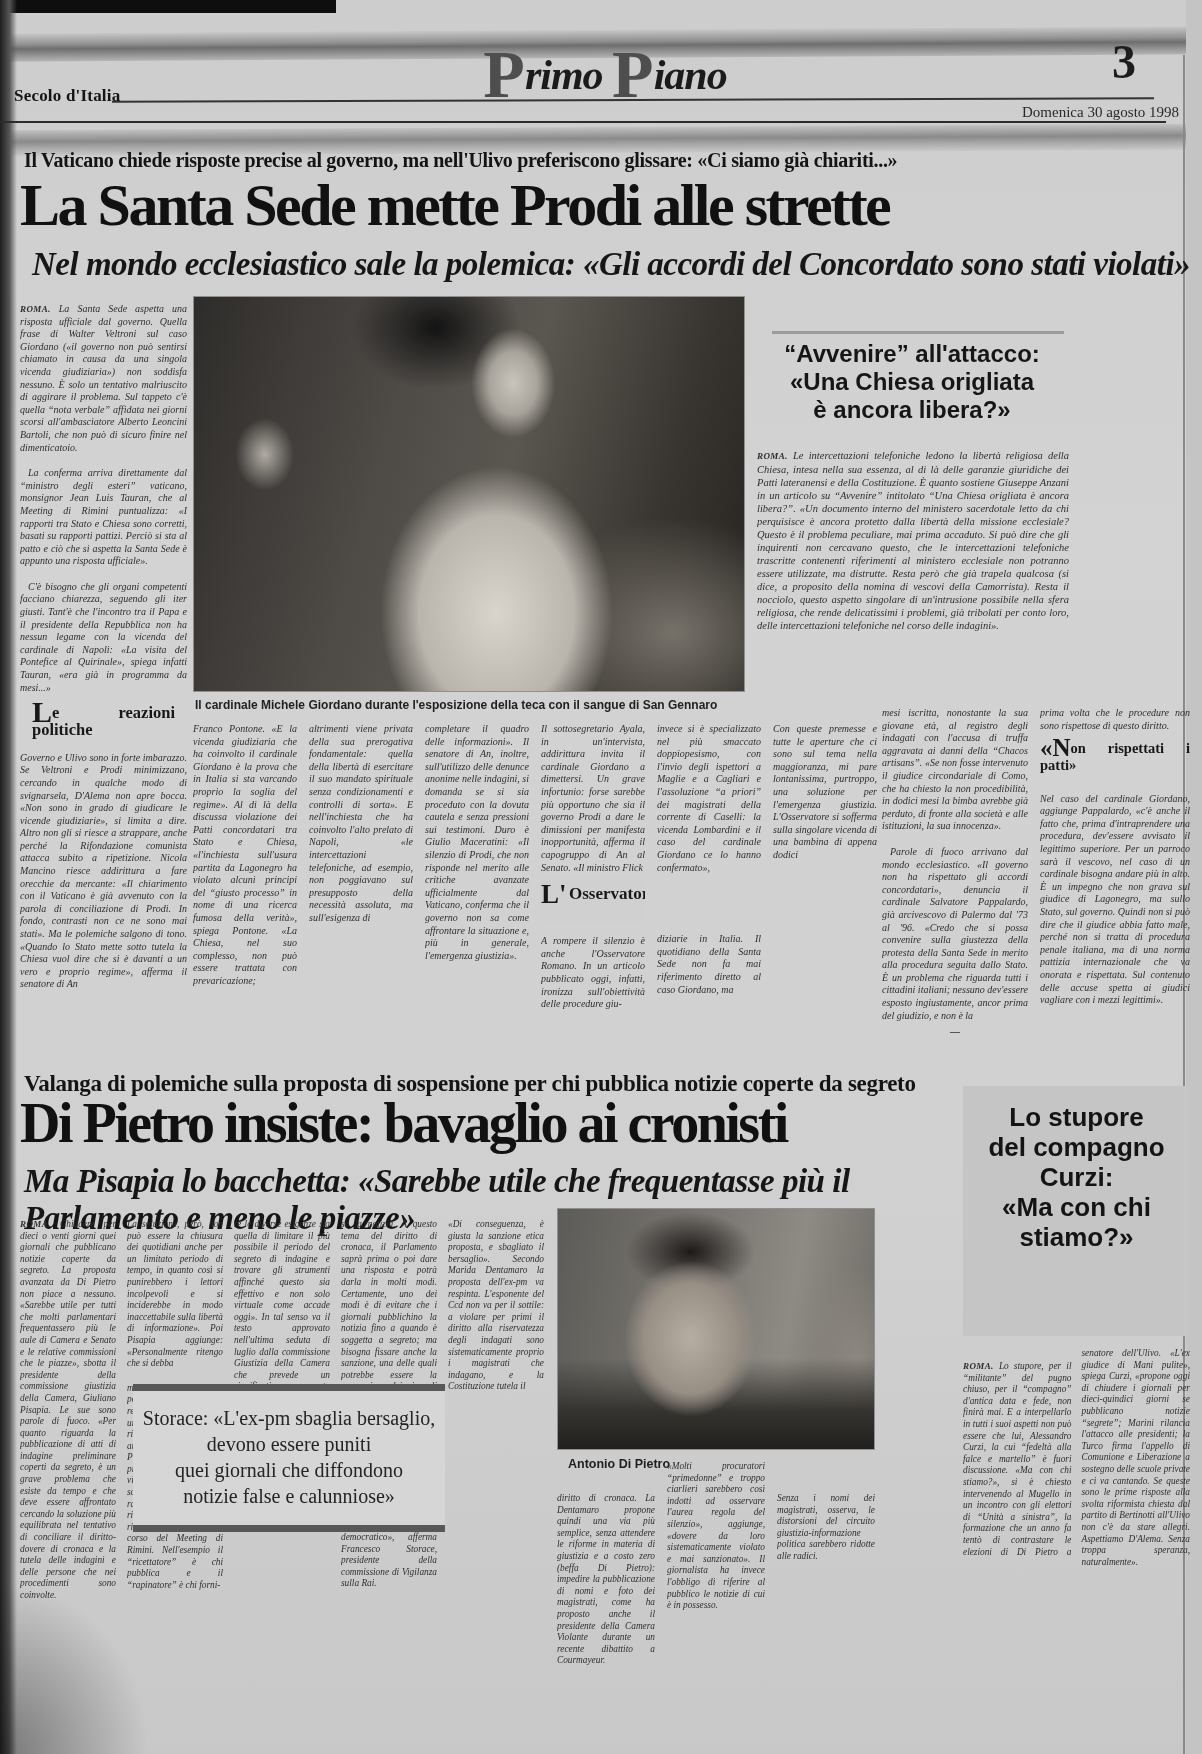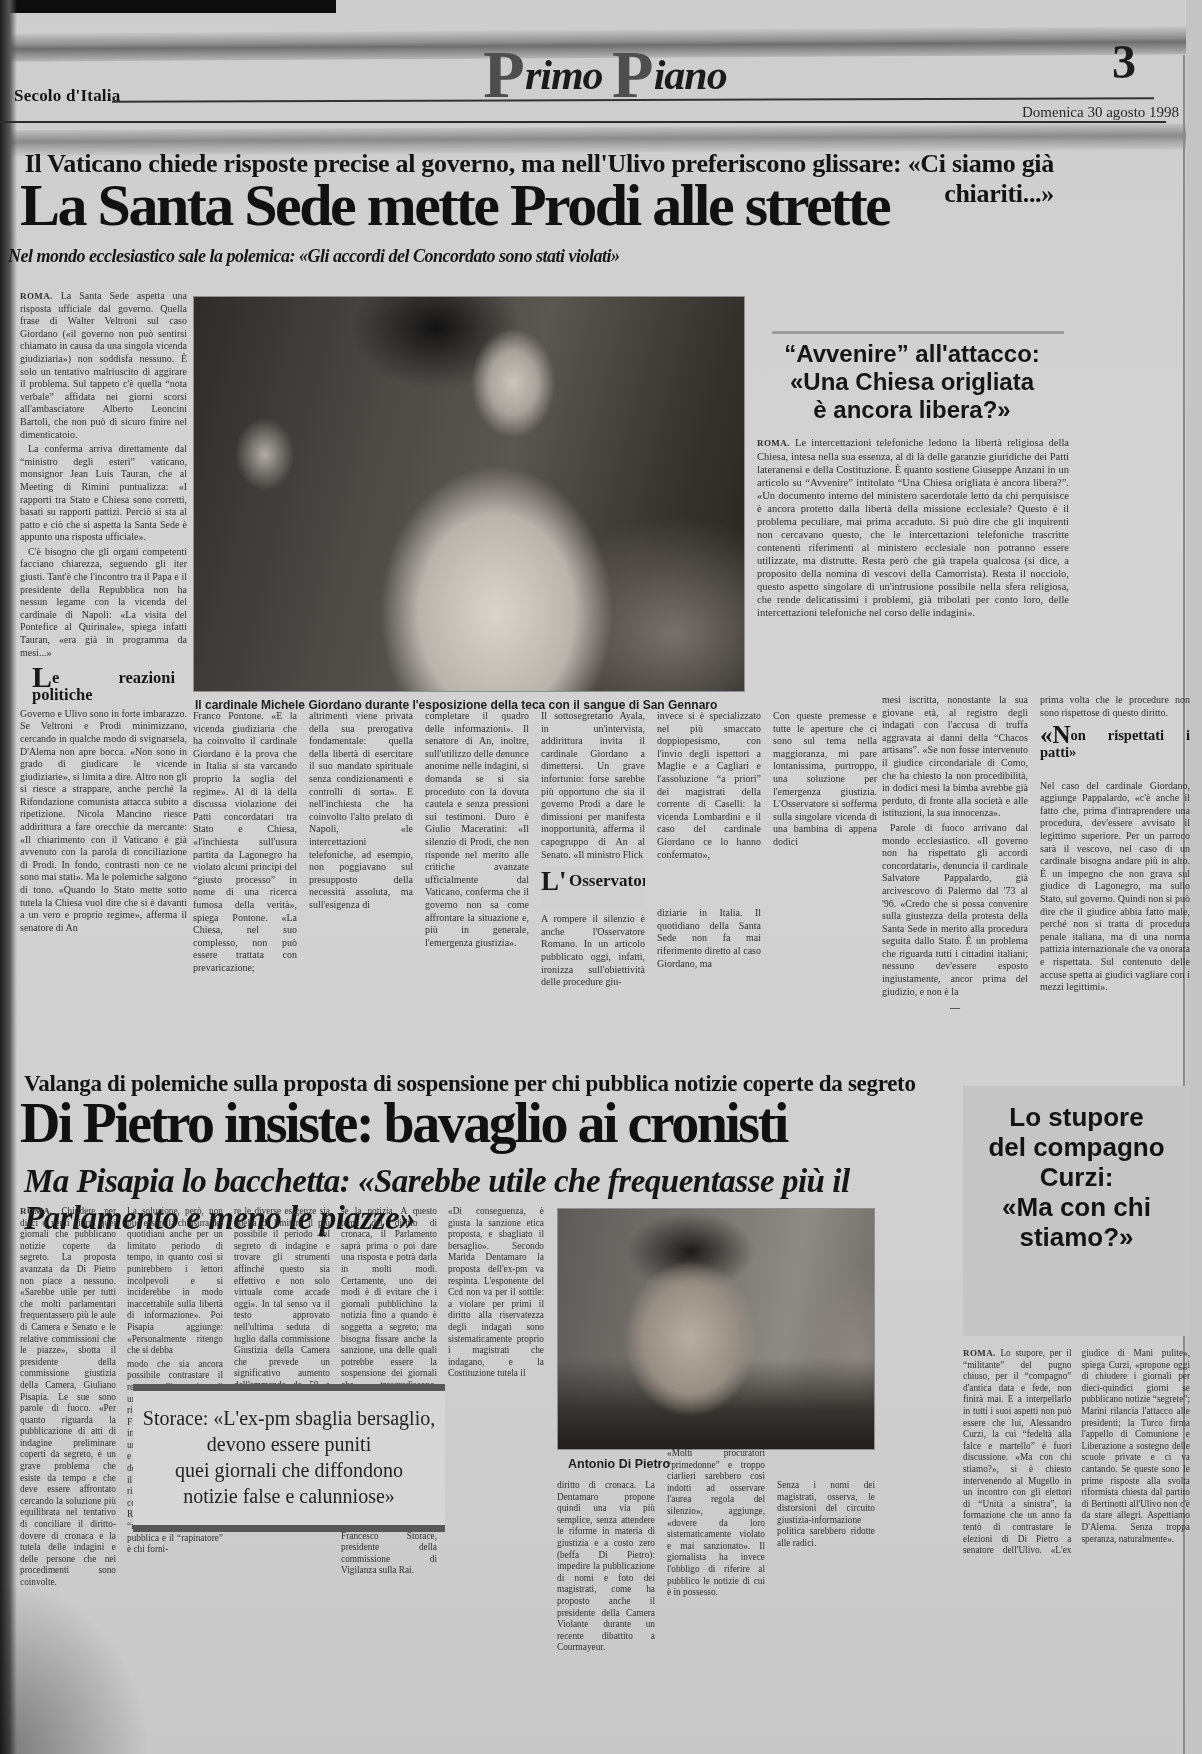--- a/index.html
+++ b/index.html
@@ -23,31 +23,31 @@
     background:radial-gradient(ellipse at 0% 100%,rgba(20,20,20,.45),rgba(0,0,0,0) 70%);}
   
   .primo{left:375px;top:44px;width:460px;text-align:center;color:#1b1b1b;white-space:nowrap;}
   .primo .bigp{font-size:68px;font-weight:bold;color:#4e4e4e;line-height:60px;vertical-align:-8px;}
   .primo .rest{font-size:42px;font-weight:bold;font-style:italic;letter-spacing:-1px;}
   .pagenum{left:1112px;top:34px;font-size:48px;font-weight:bold;color:#1d1d1d;}
   .masthead{left:14px;top:86px;font-size:17px;font-weight:bold;letter-spacing:.2px;color:#151515;}
   .dateline-top{left:1022px;top:104px;font-size:15px;color:#2a2a2a;}
   
   .kicker{font-weight:bold;color:#141414;letter-spacing:-.3px;}
-  .k1{left:24px;top:149px;width:1030px;font-size:26px;text-align:right;}
+  .k1{left:24px;top:149px;width:1030px;font-size:20px;}
   .k2{left:24px;top:1071px;width:935px;font-size:23px;}
   .headline{font-weight:bold;color:#111;letter-spacing:-2.5px;line-height:1;transform-origin:left top;}
   .h1a{left:20px;top:175px;font-size:60px;width:1170px;}
   .h2a{left:20px;top:1095px;font-size:56px;width:930px;}
   .subhead{font-weight:bold;font-style:italic;color:#161616;letter-spacing:-.5px;}
-  .s1{left:8px;top:246px;width:1165px;font-size:18px;}
+  .s1{left:32px;top:246px;width:1165px;font-size:33px;}
   .s2{left:24px;top:1163px;width:935px;font-size:33px;}
   
   .col{font-size:10px;line-height:12.6px;text-align:justify;color:#2e2e2e;overflow:hidden;}
-  .col p{margin:0 0 2px;text-indent:8px;}
+  .col p{margin:13px 0 2px;text-indent:8px;font-style:italic;}
   .col p.np{text-indent:0;}
   .dl{font-weight:bold;font-size:9px;letter-spacing:.4px;}
   .smallcol{font-size:9.3px;line-height:11.6px;}
   
   .sec-head{font-weight:bold;color:#181818;margin:8px 12px 4px;text-indent:0;line-height:1;}
   .sec-head .dc{font-size:30px;line-height:20px;vertical-align:-4px;}
   .sec-head .tt{font-size:16.5px;}
   .oss-head{width:226px;height:38px;background:#d0d0d0;position:relative;z-index:3;padding-top:6px;margin:4px 0;}
   .oss-head .dc{font-size:27px;vertical-align:-4px;}
   .oss-head .tt{font-size:17px;}

